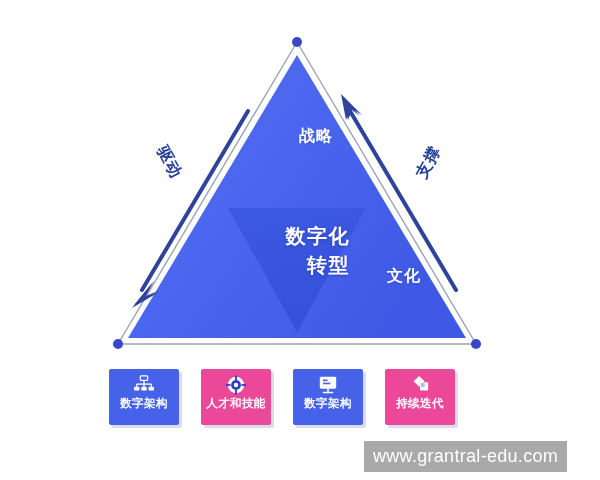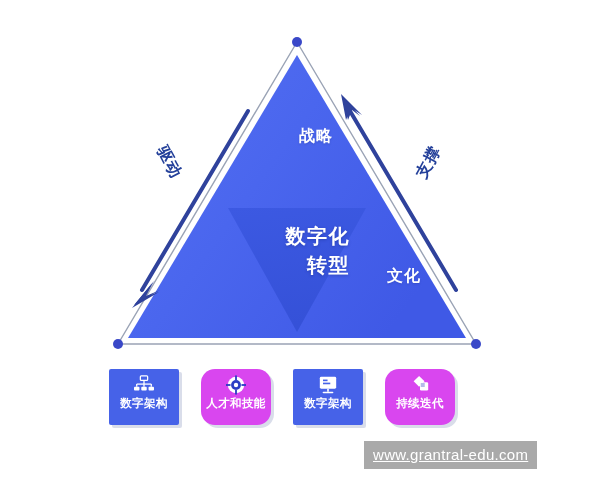--- a/index.html
+++ b/index.html
@@ -33,27 +33,26 @@
     z-index: 40;
   }
 
   
   .site-tag {
     position: absolute;
     left: 364px;
     top: 441px;
     background: #a9a9a9;
     color: #ffffff;
-    font-size: 15px;
+    font-size: 18px;
     line-height: 1;
     padding: 6px 9px 7px 9px;
     letter-spacing: 0.3px;
     white-space: nowrap;
     z-index: 40;
-    text-decoration: underline;
   }
 
   
   #triangle-layer {
     position: absolute;
     left: 0;
     top: 0;
     width: 600px;
     height: 480px;
     z-index: 10;
@@ -127,21 +126,21 @@
     border-radius: 2px;
     display: flex;
     flex-direction: column;
     align-items: center;
     justify-content: flex-start;
     box-shadow: 3px 3px 0 rgba(165,175,205,0.42);
     padding-top: 6px;
     box-sizing: border-box;
   }
   .pillar-card.tone-light { background: #4662e8; }
-  .pillar-card.tone-dark  { background: #d946ef; border-radius: 14px; }
+  .pillar-card.tone-dark  { background: #ec4899; }
 
   .pillar-icon {
     width: 22px;
     height: 20px;
     display: block;
     margin-bottom: 3px;
   }
   .pillar-label {
     color: #ffffff;
     font-size: 11.5px;

